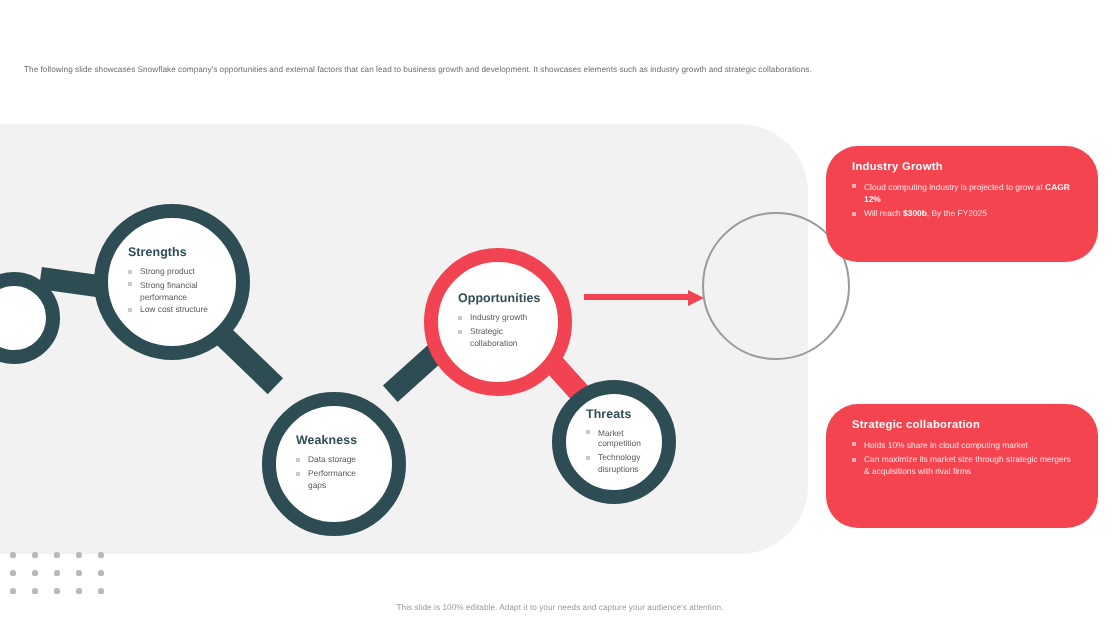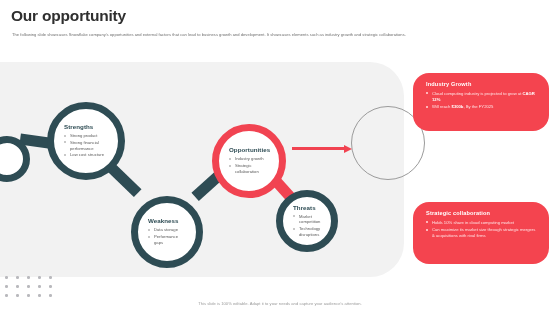--- a/index.html
+++ b/index.html
@@ -248,21 +248,20 @@
     font-size: 4.1px;
     color: #9a9a9a;
     letter-spacing: 0.03px;
   }
 </style>
 </head>
 <body>
 
 <div class="slide">
 
-  <div class="page-title">Our opportunity</div>
   <div class="page-subtitle">The following slide showcases Snowflake company's opportunities and external factors that can lead to business growth and development. It showcases elements such as industry growth and strategic collaborations.</div>
 
   <div class="bg-panel"></div>
 
   <div class="dots-grid">
     <i></i>
       <i></i>
       <i></i>
       <i></i>
       <i></i>

